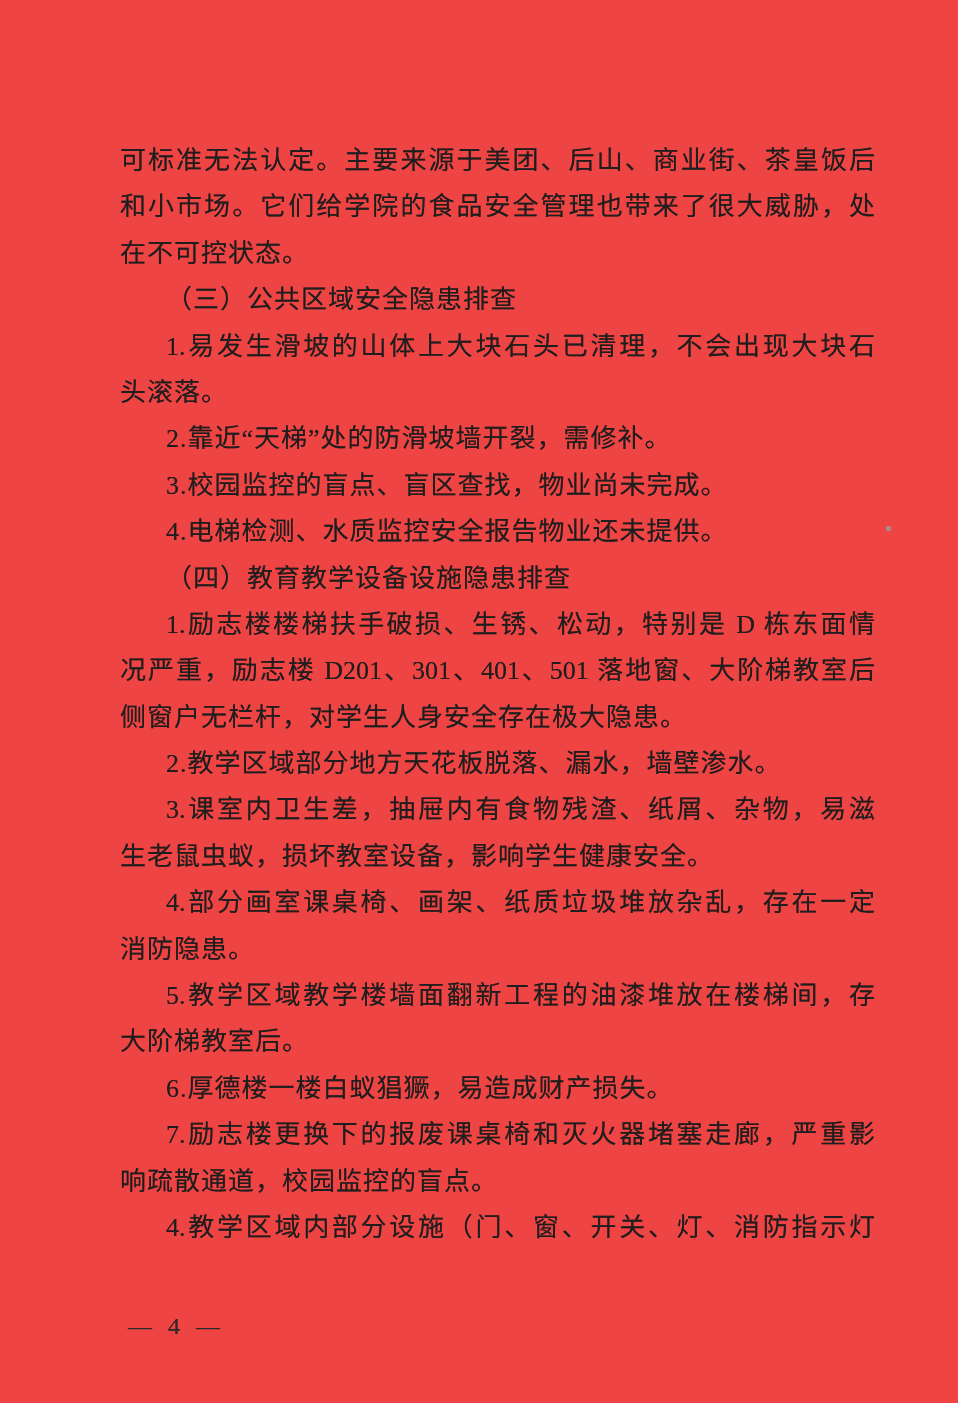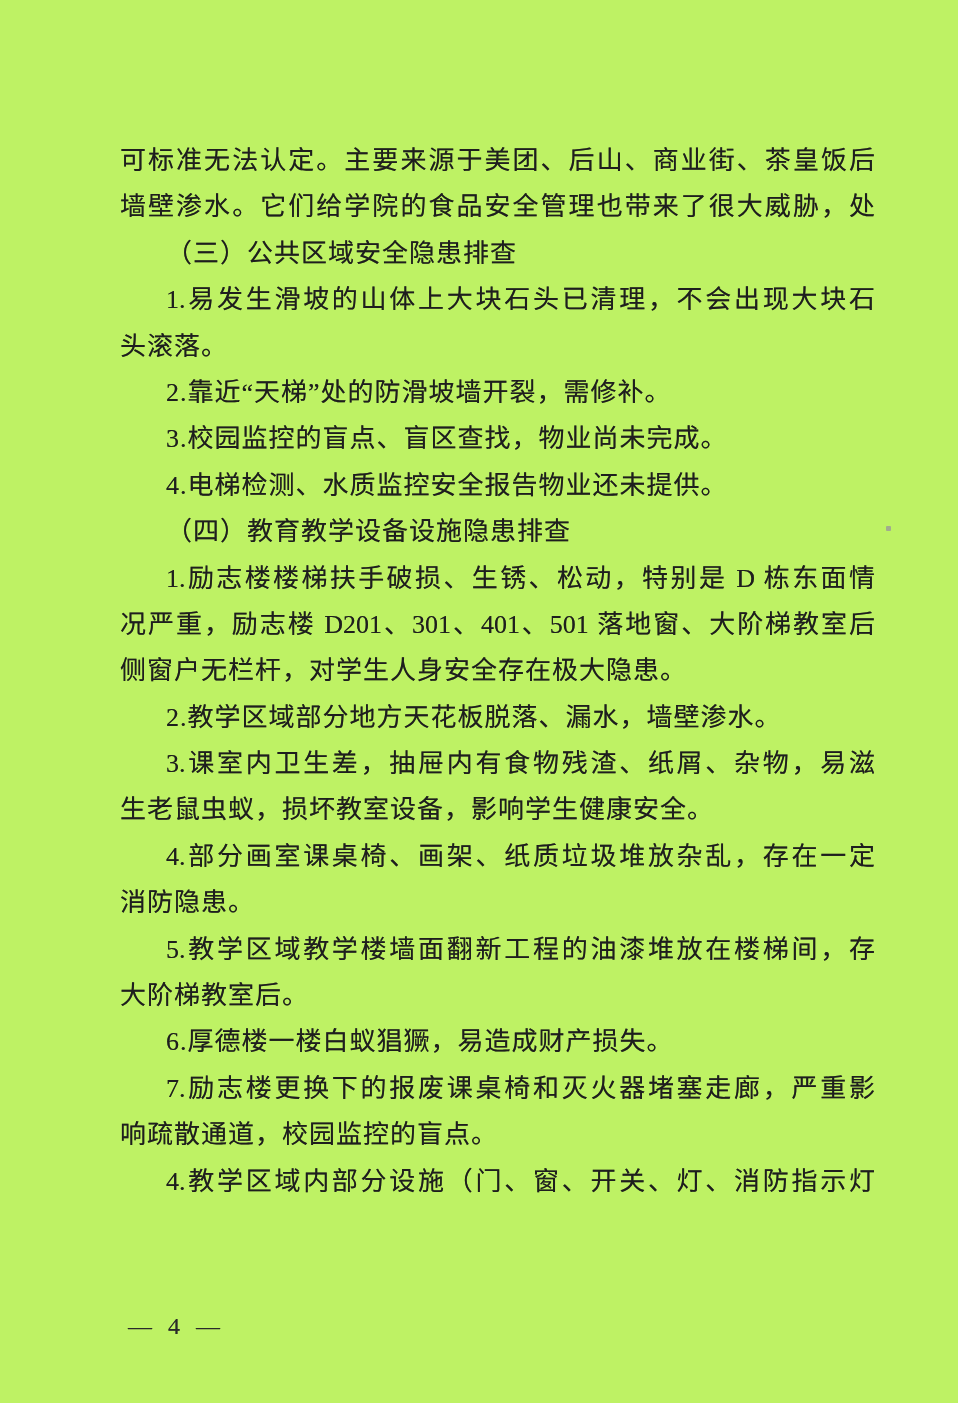--- a/index.html
+++ b/index.html
@@ -4,21 +4,21 @@
 <style>
   html, body {
     margin: 0;
     padding: 0;
     background: #ffffff;
   }
   .page {
     position: relative;
     width: 958px;
     height: 1403px;
-    background: #bef264;
+    background: #ef4444;
     overflow: hidden;
     font-family: "Liberation Serif", serif;
     color: #1e1e1e;
   }
   .text-block {
     position: absolute;
     left: 120px;
     top: 138px;
     width: 755px;
   }
@@ -59,21 +59,22 @@
     border-radius: 1px;
     opacity: 0.8;
   }
 </style>
 </head>
 <body>
 
 <div class="page">
   <div class="text-block">
     <div class="line justify">可标准无法认定。主要来源于美团、后山、商业街、茶皇饭后</div>
-    <div class="line justify">墙壁渗水。它们给学院的食品安全管理也带来了很大威胁，处</div>
+    <div class="line justify">和小市场。它们给学院的食品安全管理也带来了很大威胁，处</div>
+    <div class="line">在不可控状态。</div>
     <div class="line indent">（三）公共区域安全隐患排查</div>
     <div class="line indent justify">1.易发生滑坡的山体上大块石头已清理，不会出现大块石</div>
     <div class="line">头滚落。</div>
     <div class="line indent">2.靠近“天梯”处的防滑坡墙开裂，需修补。</div>
     <div class="line indent">3.校园监控的盲点、盲区查找，物业尚未完成。</div>
     <div class="line indent">4.电梯检测、水质监控安全报告物业还未提供。</div>
     <div class="line indent">（四）教育教学设备设施隐患排查</div>
     <div class="line indent justify">1.励志楼楼梯扶手破损、生锈、松动，特别是 D 栋东面情</div>
     <div class="line justify">况严重，励志楼 D201、301、401、501 落地窗、大阶梯教室后</div>
     <div class="line">侧窗户无栏杆，对学生人身安全存在极大隐患。</div>

